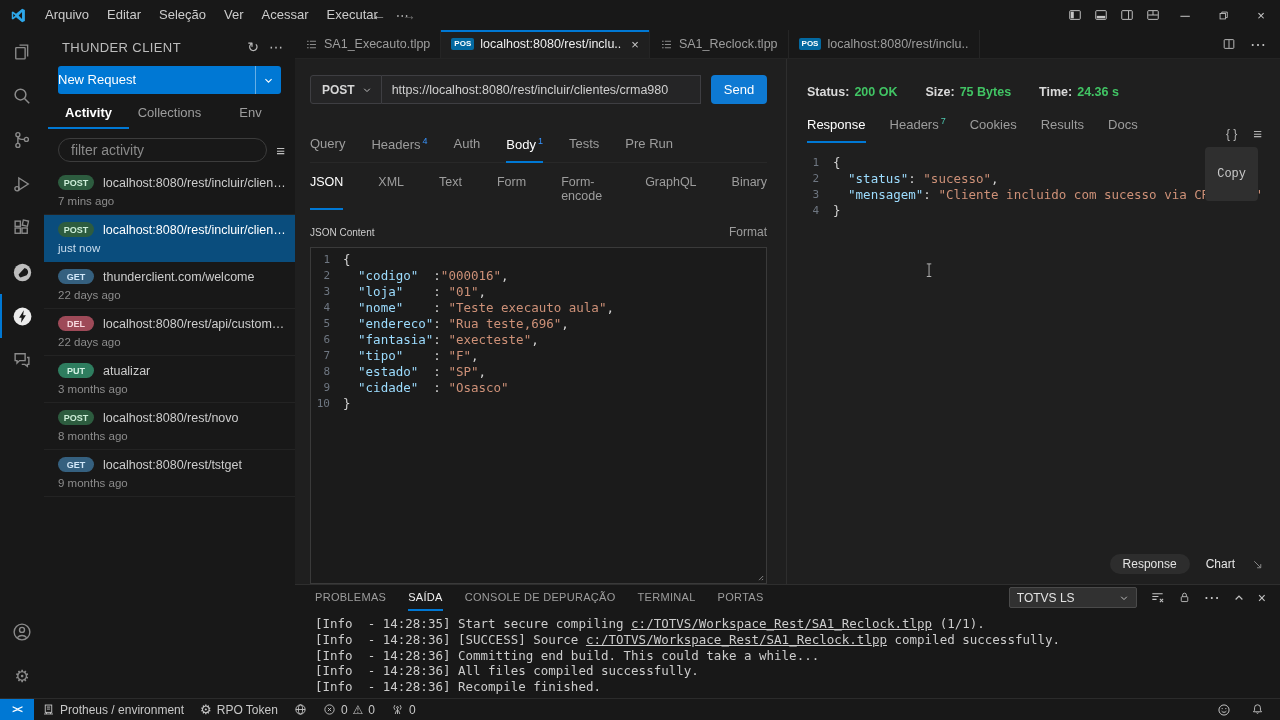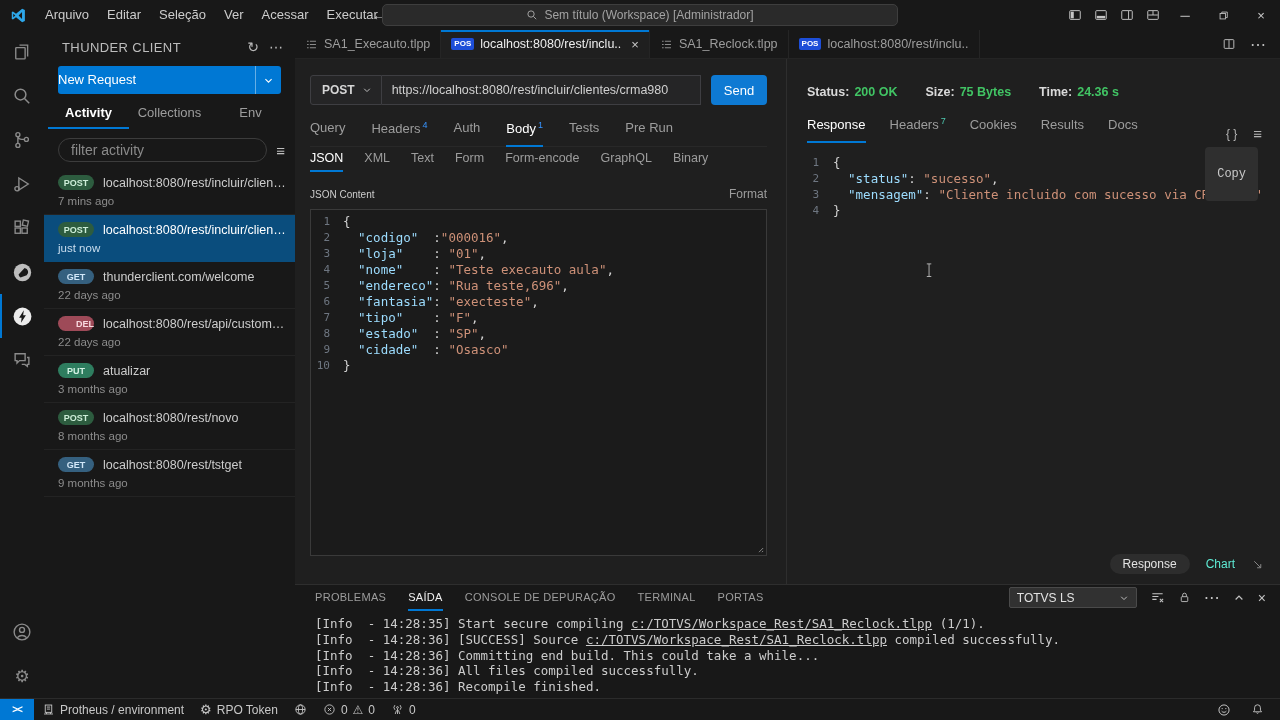--- a/index.html
+++ b/index.html
@@ -48,55 +48,55 @@
     color:#cccccc; font-size:14px; padding:9px 12px; outline:none; font-family:"Liberation Sans", sans-serif; }
   .filter-input::placeholder { color:#8a8a8a; }
   .filter-row .ic { color:#c0c0c0; font-size:15px; cursor:pointer; }
   .sb-list { flex:1; overflow:hidden; }
   .sb-item { padding:7px 8px 7px 14px; border-bottom:1px solid #232323; cursor:pointer; }
   .sb-item.selected { background:#0a4d7d; border-bottom-color:#0a4d7d; }
   .sb-item-row { display:flex; align-items:center; gap:9px; }
   .m-badge { font-size:9px; font-weight:700; width:36px; text-align:center; padding:2.5px 0; border-radius:9px; flex-shrink:0; }
   .m-POST { background:#2d5c3f; color:#cdeed8; }
   .m-GET  { background:#35607f; color:#d2e7f8; }
-  .m-DEL  { background:#9e4a58; color:#f8d8de;text-align:right; }
+  .m-DEL  { background:#9e4a58; color:#f8d8de; }
   .m-PUT  { background:#2e7d5f; color:#d3f1e4; }
   .sb-url { font-size:12.5px; color:#cccccc; white-space:nowrap; overflow:hidden; text-overflow:ellipsis; flex:1; }
   .sb-item.selected .sb-url { color:#ffffff; }
   .sb-time { font-size:11.5px; color:#8c8c8c; margin-top:5px; }
   .sb-item.selected .sb-time { color:#c9ddee; }
 
   
   .editorarea { flex:1; display:flex; flex-direction:column; min-width:0; background:#1f1f1f; }
   .tabbar { height:28px; background:#181818; display:flex; align-items:stretch; flex-shrink:0; }
   .tab { display:flex; align-items:center; gap:6px; padding:0 10px; font-size:12.5px; color:#9d9d9d;
     background:#181818; border-right:1px solid #252525; position:relative; cursor:pointer; white-space:nowrap; }
   .tab.active { background:#1f1f1f; color:#ededed; }
   .tab.active::before { content:""; position:absolute; top:0; left:0; right:0; height:1.5px; background:#0078d4; }
-  .pos-badge { background:#1d4ed8; color:#fff; font-size:8px; font-weight:700; padding:2px 3px; border-radius:2px; line-height:1; }
+  .pos-badge { background:#0369a1; color:#fff; font-size:8px; font-weight:700; padding:2px 3px; border-radius:2px; line-height:1; }
   .tab-file-ic { color:#8f8f8f; }
   .tab-close { margin-left:4px; color:#c9c9c9; font-size:13px; }
   .tabbar-actions { margin-left:auto; display:flex; align-items:center; gap:14px; padding-right:14px; color:#bdbdbd; }
 
   .workbench { flex:1; display:flex; min-height:0; border-top:1px solid #242424; }
 
   
   .request-panel { width:492px; flex-shrink:0; border-right:1px solid #2e2e2e; padding:16px 19px 0 15px; display:flex; flex-direction:column; }
   .url-row { display:flex; height:30px; }
   .method-select { display:flex; align-items:center; gap:7px; padding:0 9px 0 11px; background:#252526;
     border:1px solid #3e3e42; border-radius:3px 0 0 3px; color:#d6d6d6; font-size:12px; font-weight:600; cursor:pointer; }
   .url-input { flex:1; background:#252526; border:1px solid #3e3e42; border-left:none; color:#d0d0d0;
     font-size:12.5px; padding:0 10px; outline:none; font-family:"Liberation Sans", sans-serif; min-width:0; }
   .send-btn { margin-left:10px; width:56px; background:#0e7ad3; border:none; border-radius:4px; color:#fff; font-size:13px; cursor:pointer; }
-  .req-tabs { display:flex; gap:26px; margin-top:15px; border-bottom:1px solid #282828; }
+  .req-tabs { display:flex; gap:26px; margin-top:32px; border-bottom:1px solid #282828; }
   .rtab { padding-bottom:9px; border-bottom:2px solid transparent; margin-bottom:-1px; color:#9d9d9d; font-size:13px; cursor:pointer; }
   .rtab.active { color:#ffffff; border-bottom-color:#0078d4; }
   .sup { color:#3794ff; font-size:9px; vertical-align:super; margin-left:2px; }
   .sup-teal { color:#4ec9b0; font-size:9px; vertical-align:super; margin-left:2px; }
-  .body-tabs { display:flex; gap:21px; margin-top:4px; }
+  .body-tabs { display:flex; gap:35px; margin-top:12px; }
   .btab { padding-bottom:5px; border-bottom:2px solid transparent; color:#9d9d9d; font-size:12.5px; cursor:pointer; }
   .btab.active { color:#ffffff; border-bottom-color:#0078d4; }
   .content-row { display:flex; justify-content:space-between; align-items:center; margin-top:15px; }
   .json-content-label { color:#cccccc; font-size:10px; }
   .format-btn { color:#9d9d9d; font-size:12px; cursor:pointer; }
   .code-box { margin-top:8px; height:347px; border:1px solid #3a3a3a; background:#1b1b1b; padding-top:4px;
     font-family:"DejaVu Sans Mono", monospace; font-size:12.5px; line-height:16px; position:relative; overflow:hidden; }
   .code-line { display:flex; }
   .ln { width:32px; text-align:right; padding-right:13px; color:#6e7681; font-size:11px; flex-shrink:0; }
   .tk-p { color:#d4d4d4; } .tk-k { color:#9cdcfe; } .tk-s { color:#ce9178; }
@@ -108,21 +108,21 @@
   .resp-status .lab { color:#dadada; font-weight:700; }
   .resp-status .val { color:#41c464; font-weight:700; margin-left:5px; }
   .resp-tabs { display:flex; gap:24px; margin-top:17px; align-items:flex-end; padding-right:18px; }
   .resp-tab-icons { margin-left:auto; display:flex; gap:16px; color:#b3b3b3; font-size:12px; align-items:center; }
   .resp-code { margin-top:13px; font-family:"DejaVu Sans Mono", monospace; font-size:12.5px; line-height:16px; }
   .resp-code .ln { width:26px; padding-right:14px; }
   .copy-btn { position:absolute; top:88px; right:22px; background:#2f2f2f; border-radius:4px; padding:20px 12px;
     color:#c9c9c9; font-size:12px; cursor:pointer;font-family:Liberation Mono, monospace; }
   .resp-footer { position:absolute; bottom:10px; right:16px; display:flex; align-items:center; gap:16px; }
   .resp-pill { background:#2d2d2d; border-radius:10px; padding:3px 13px; color:#e3e3e3; font-size:12px; cursor:pointer; }
-  .chart-label { color:#5eead4; font-size:12px; cursor:pointer; }
+  .chart-label { color:#e5e5e5; font-size:12px; cursor:pointer; }
   .diag-arrow { color:#8a8a8a; cursor:pointer; }
   .ibeam { position:absolute; left:138px; top:204px; color:#bdbdbd; }
 
   
   .bottom-panel { height:114px; flex-shrink:0; border-top:1px solid #2e2e2e; background:#181818; position:relative; padding-left:20px; }
   .panel-tabs { display:flex; gap:22px; height:26px; align-items:stretch; }
   .ptab { font-size:11px; letter-spacing:.3px; color:#9d9d9d; line-height:25px; border-bottom:2px solid transparent; cursor:pointer; }
   .ptab.active { color:#f0f0f0; border-bottom-color:#0078d4; }
   .panel-controls { position:absolute; right:14px; top:2px; display:flex; align-items:center; gap:13px; color:#c4c4c4; }
   .ls-select { display:flex; align-items:center; justify-content:space-between; width:128px; height:21px;
@@ -156,29 +156,20 @@
         <span class="menu-item">Editar</span>
         <span class="menu-item">Seleção</span>
         <span class="menu-item">Ver</span>
         <span class="menu-item">Acessar</span>
         <span class="menu-item">Executar</span>
       </div>
     <span class="menu-more">⋯</span>
     <div class="nav-arrows">
       <span class="nav-back">←</span>
       <span class="nav-fwd">→</span>
-    </div>
-    <div class="command-center">
-      <span class="ic">
-        <svg width="12" height="12" viewBox="0 0 16 16" fill="none" stroke="currentColor" stroke-width="1.3">
-            <circle cx="6.7" cy="6.7" r="4.2"></circle>
-            <line x1="9.9" y1="9.9" x2="13.6" y2="13.6"></line>
-          </svg>
-      </span>
-      <span>Sem título (Workspace) [Administrador]</span>
     </div>
     <div class="win-controls">
       <span class="layout-ic">
           <svg width="14" height="14" viewBox="0 0 16 16" fill="none" stroke="currentColor" stroke-width="1.1">
             <rect x="2" y="3" width="12" height="10" rx="1"></rect>
             <rect x="3.2" y="4.2" width="3.4" height="7.6" fill="currentColor" stroke="none"></rect>
           </svg>
         </span>
       <span class="layout-ic">
           <svg width="14" height="14" viewBox="0 0 16 16" fill="none" stroke="currentColor" stroke-width="1.1">

